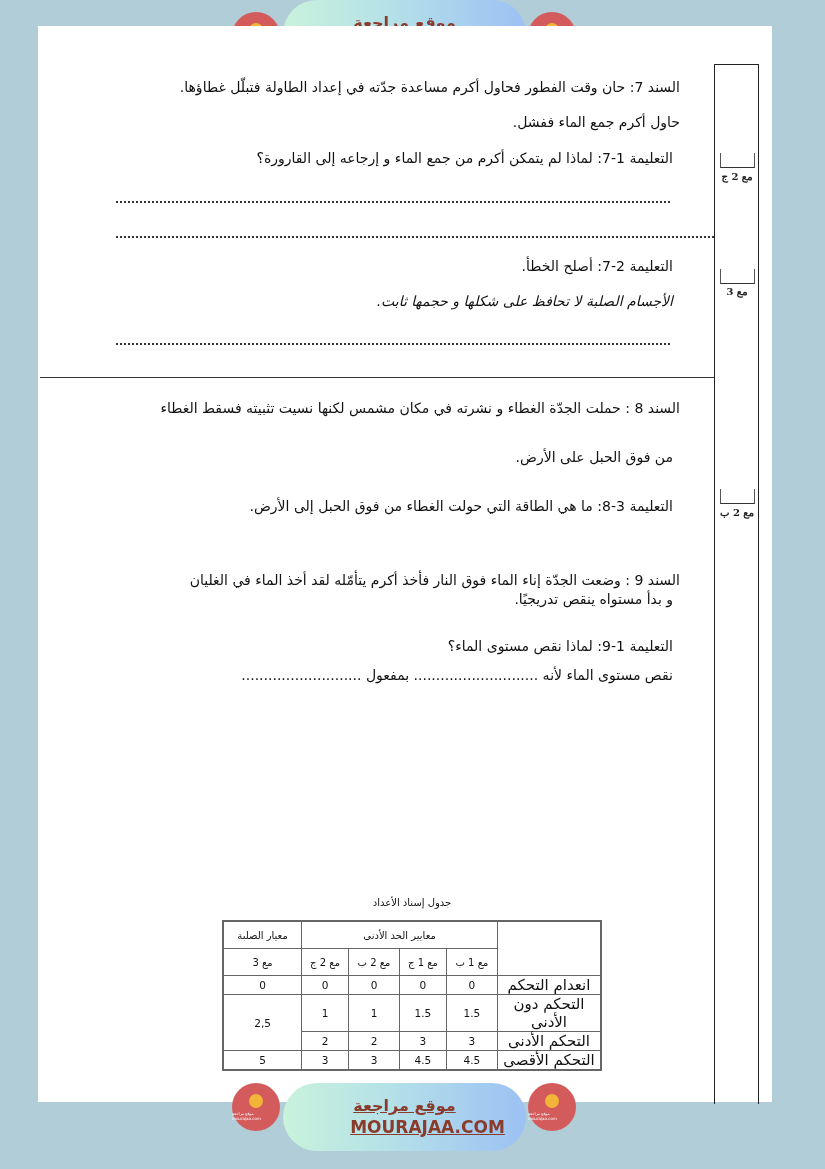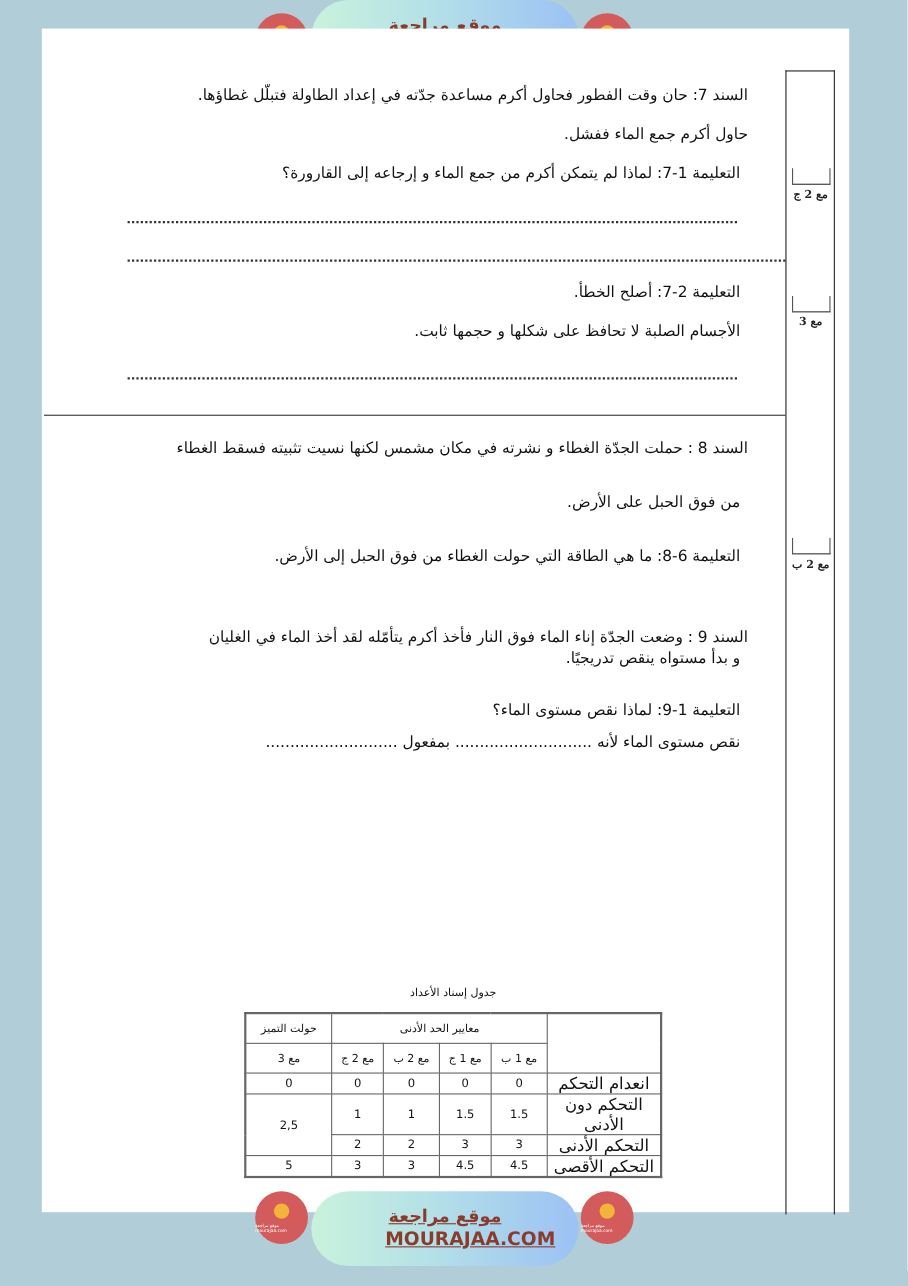--- a/index.html
+++ b/index.html
@@ -108,53 +108,53 @@
 <div class="line" style="top:150px;">
   <span class="b">التعليمة 1-7:</span>
   <span>لماذا لم يتمكن أكرم من جمع الماء و إرجاعه إلى القارورة؟</span>
 </div>
 <div class="dots" style="left:116px;width:554px;top:201px;"></div>
 <div class="dots" style="left:116px;width:598px;top:236px;"></div>
 <div class="line" style="top:258px;">
   <span class="b">التعليمة 2-7:</span>
   <span>أصلح الخطأ.</span>
 </div>
-<div class="line" style="top:293px;">الأجسام الصلبة لا تحافظ على شكلها و حجمها ثابت.</div>
+<div class="line" style="top:293px;font-style:italic;">الأجسام الصلبة لا تحافظ على شكلها و حجمها ثابت.</div>
 <div class="dots" style="left:116px;width:554px;top:343px;"></div>
 
 <div class="divider"></div>
 
 <div class="line" style="top:400px;right:145px;">
   <span class="b">السند 8 :</span>
   <span>حملت الجدّة الغطاء و نشرته في مكان مشمس لكنها نسيت تثبيته فسقط الغطاء</span>
 </div>
 <div class="line" style="top:449px;">من فوق الحبل على الأرض.</div>
 <div class="line" style="top:498px;">
-  <span class="b">التعليمة 6-8:</span>
+  <span class="b">التعليمة 3-8:</span>
   <span>ما هي الطاقة التي حولت الغطاء من فوق الحبل إلى الأرض.</span>
 </div>
 
 <div class="line" style="top:543px;right:145px;margin-top:29px;">
   <span class="b">السند 9 :</span>
   <span>وضعت الجدّة إناء الماء فوق النار فأخذ أكرم يتأمّله لقد أخذ الماء في الغليان</span>
 </div>
 <div class="line" style="top:591px;">و بدأ مستواه ينقص تدريجيًا.</div>
 <div class="line" style="top:638px;">
   <span>التعليمة 1-9:</span>
   <span>لماذا نقص مستوى الماء؟</span>
 </div>
 <div class="line" style="top:667px;">نقص مستوى الماء لأنه ............................ بمفعول ...........................</div>
 
 <div class="tbl-title">جدول إسناد الأعداد</div>
 <table class="grade">
   <tbody>
       <tr>
     <td rowspan="2" class="rowlbl"></td>
     <td colspan="4" class="hdr">معايير الحد الأدنى</td>
-    <td class="hdr">حولت التميز</td>
+    <td class="hdr">معيار الصلبة</td>
   </tr>
   <tr>
     <td class="hdr">مع 1 ب</td>
     <td class="hdr">مع 1 ج</td>
     <td class="hdr">مع 2 ب</td>
     <td class="hdr">مع 2 ج</td>
     <td class="hdr">مع 3</td>
   </tr>
   <tr>
     <td class="rowlbl">انعدام التحكم</td>

